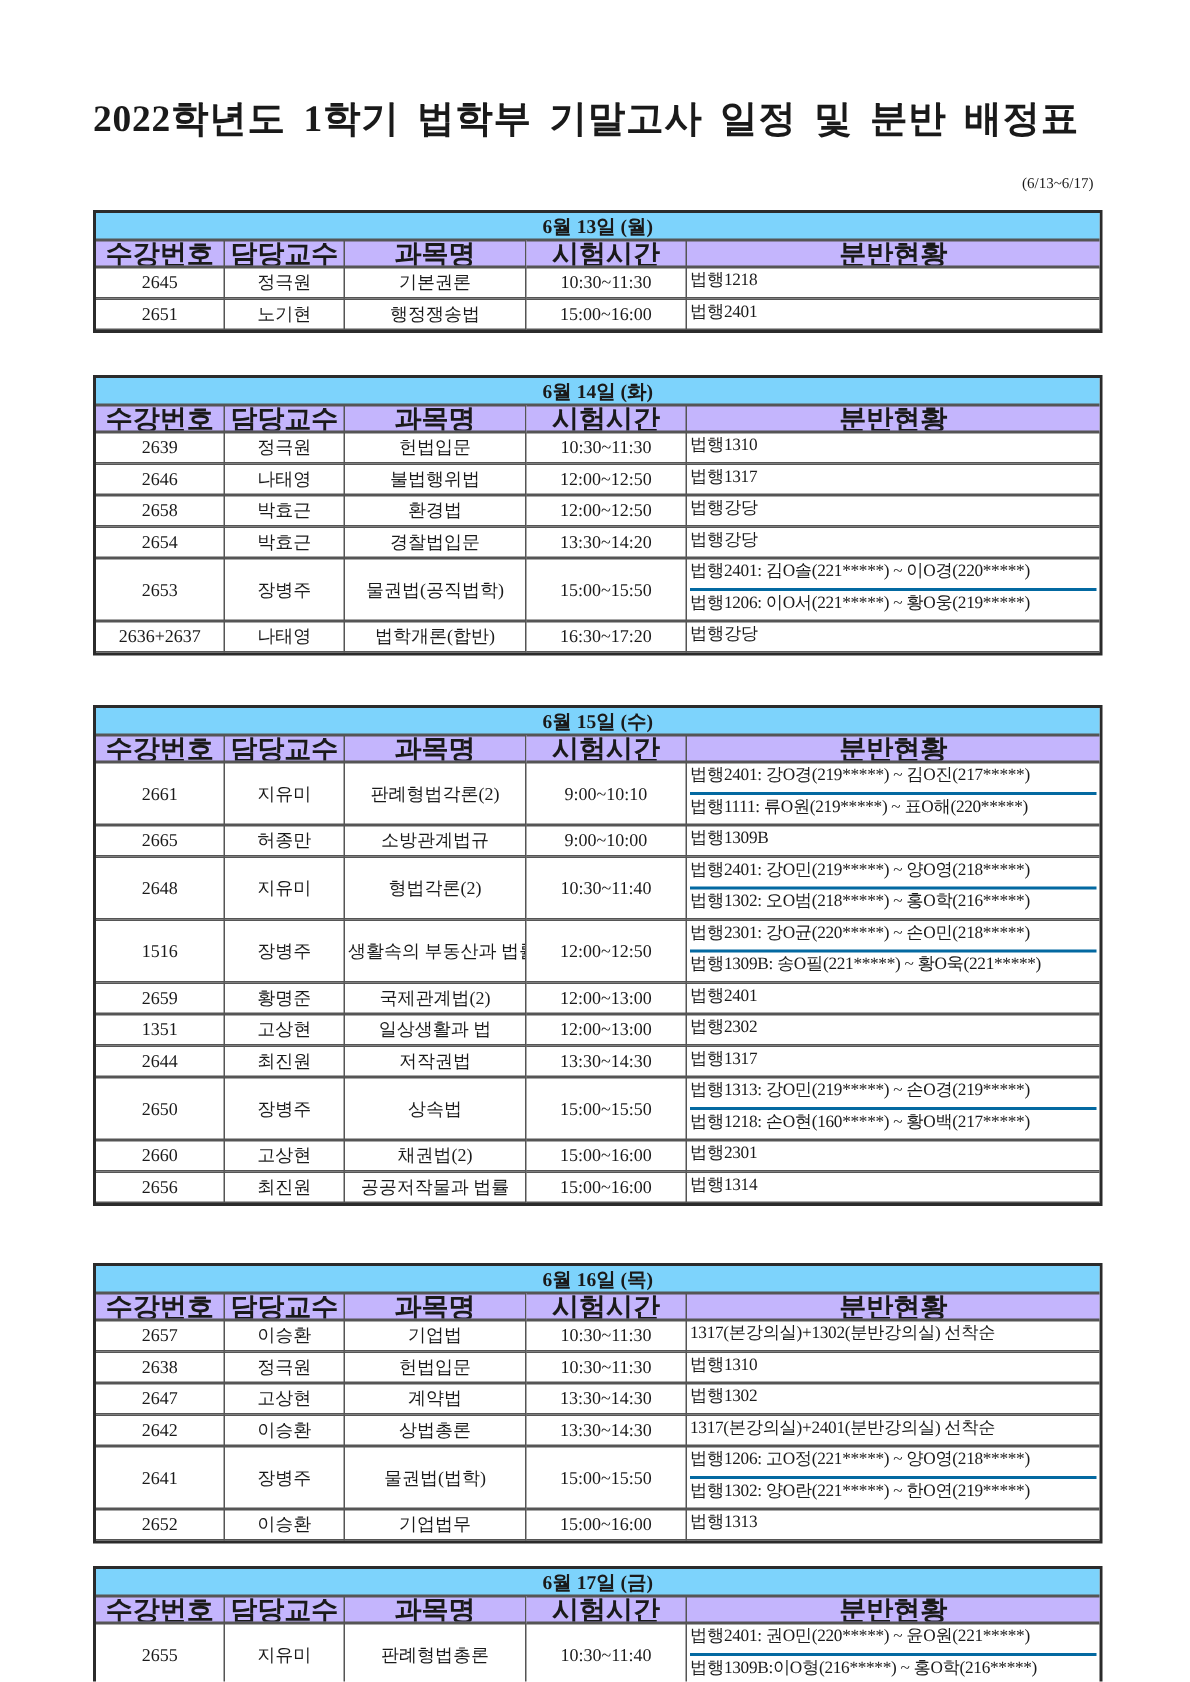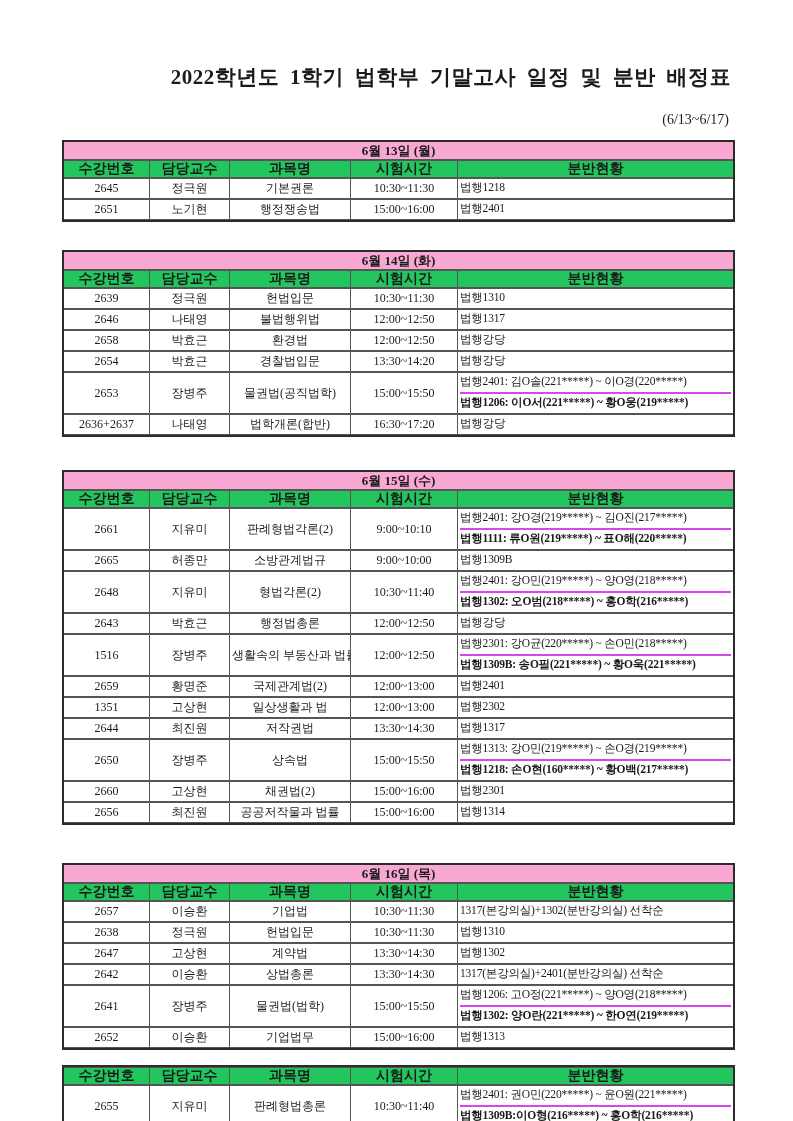--- a/index.html
+++ b/index.html
@@ -13,31 +13,31 @@
     overflow: hidden;
   }
   .page {
     width: 793px;
     height: 1121px;
     box-sizing: border-box;
     padding: 0 62px;
   }
   h1.doc-title {
     margin: 64px 0 0 0;
-    text-align: right;
-    font-size: 21px;
+    text-align: left;
+    font-size: 25px;
     font-weight: bold;
     letter-spacing: 0.5px;
     word-spacing: 5px;
     line-height: 1.25;
   }
   .date-range {
     margin-top: 22px;
     text-align: right;
-    font-size: 14px;
+    font-size: 10px;
     padding-right: 2px;
   }
   .tables-wrap { margin-top: 12px; }
   table.exam-table {
     width: 669px;
     table-layout: fixed;
     border-collapse: separate;
     border-spacing: 0;
     border: 2px solid #2b2b2b;
     background: #ffffff;
@@ -55,42 +55,41 @@
     text-align: center;
     vertical-align: middle;
     font-size: 12px;
     height: 18px;
     line-height: 15px;
     overflow: hidden;
     white-space: nowrap;
   }
   table.exam-table th:last-child, table.exam-table td:last-child { border-right: none; }
   table.exam-table th.day-header {
-    background: #f9a8d4;
+    background: #7dd3fc;
     font-weight: bold;
     font-size: 13px;
     border-top: none;
   }
   table.exam-table th.col-header {
-    background: #22c55e;
+    background: #c4b5fd;
     font-weight: bold;
-    font-size: 14px;
-    font-family: Liberation Mono, monospace;
+    font-size: 18px;
   }
   td.rooms-cell { padding: 0; }
   .room-line {
     height: 19px;
     line-height: 16px;
     font-size: 11.5px;
     letter-spacing: -0.2px;
     text-align: left;
     white-space: nowrap;
     overflow: hidden;
   }
-  .room-line + .room-line { border-top: 2px solid #d946ef; font-weight: bold; }
+  .room-line + .room-line { border-top: 2px solid #0369a1; }
 </style>
 </head>
 <body>
 
 <div class="page">
   <h1 class="doc-title">2022학년도 1학기 법학부 기말고사 일정 및 분반 배정표</h1>
   <div class="date-range">(6/13~6/17)</div>
   <div class="tables-wrap" id="tables">
       <table class="exam-table">
         <colgroup>
@@ -255,29 +254,20 @@
             <td>2648</td>
             <td>지유미</td>
             <td>형법각론(2)</td>
             <td>10:30~11:40</td>
             <td class="rooms-cell">
               <div class="room-line">법행2401: 강O민(219*****) ~ 양O영(218*****)</div>
               <div class="room-line">법행1302: 오O범(218*****) ~ 홍O학(216*****)</div>
             </td>
           </tr>
           <tr>
-            <td>2643</td>
-            <td>박효근</td>
-            <td>행정법총론</td>
-            <td>12:00~12:50</td>
-            <td class="rooms-cell">
-              <div class="room-line">법행강당</div>
-            </td>
-          </tr>
-          <tr>
             <td>1516</td>
             <td>장병주</td>
             <td>생활속의 부동산과 법률</td>
             <td>12:00~12:50</td>
             <td class="rooms-cell">
               <div class="room-line">법행2301: 강O균(220*****) ~ 손O민(218*****)</div>
               <div class="room-line">법행1309B: 송O필(221*****) ~ 황O욱(221*****)</div>
             </td>
           </tr>
           <tr>
@@ -418,20 +408,23 @@
       <table class="exam-table">
         <colgroup>
           <col style="width: 86px;">
           <col style="width: 80px;">
           <col style="width: 121px;">
           <col style="width: 107px;">
           <col style="width: 275px;">
         </colgroup>
         <thead>
           <tr>
+            <th class="day-header" colspan="5">6월 17일 (금)</th>
+          </tr>
+          <tr>
             <th class="col-header">수강번호</th>
             <th class="col-header">담당교수</th>
             <th class="col-header">과목명</th>
             <th class="col-header">시험시간</th>
             <th class="col-header">분반현황</th>
           </tr>
         </thead>
         <tbody>
           <tr>
             <td>2655</td>

